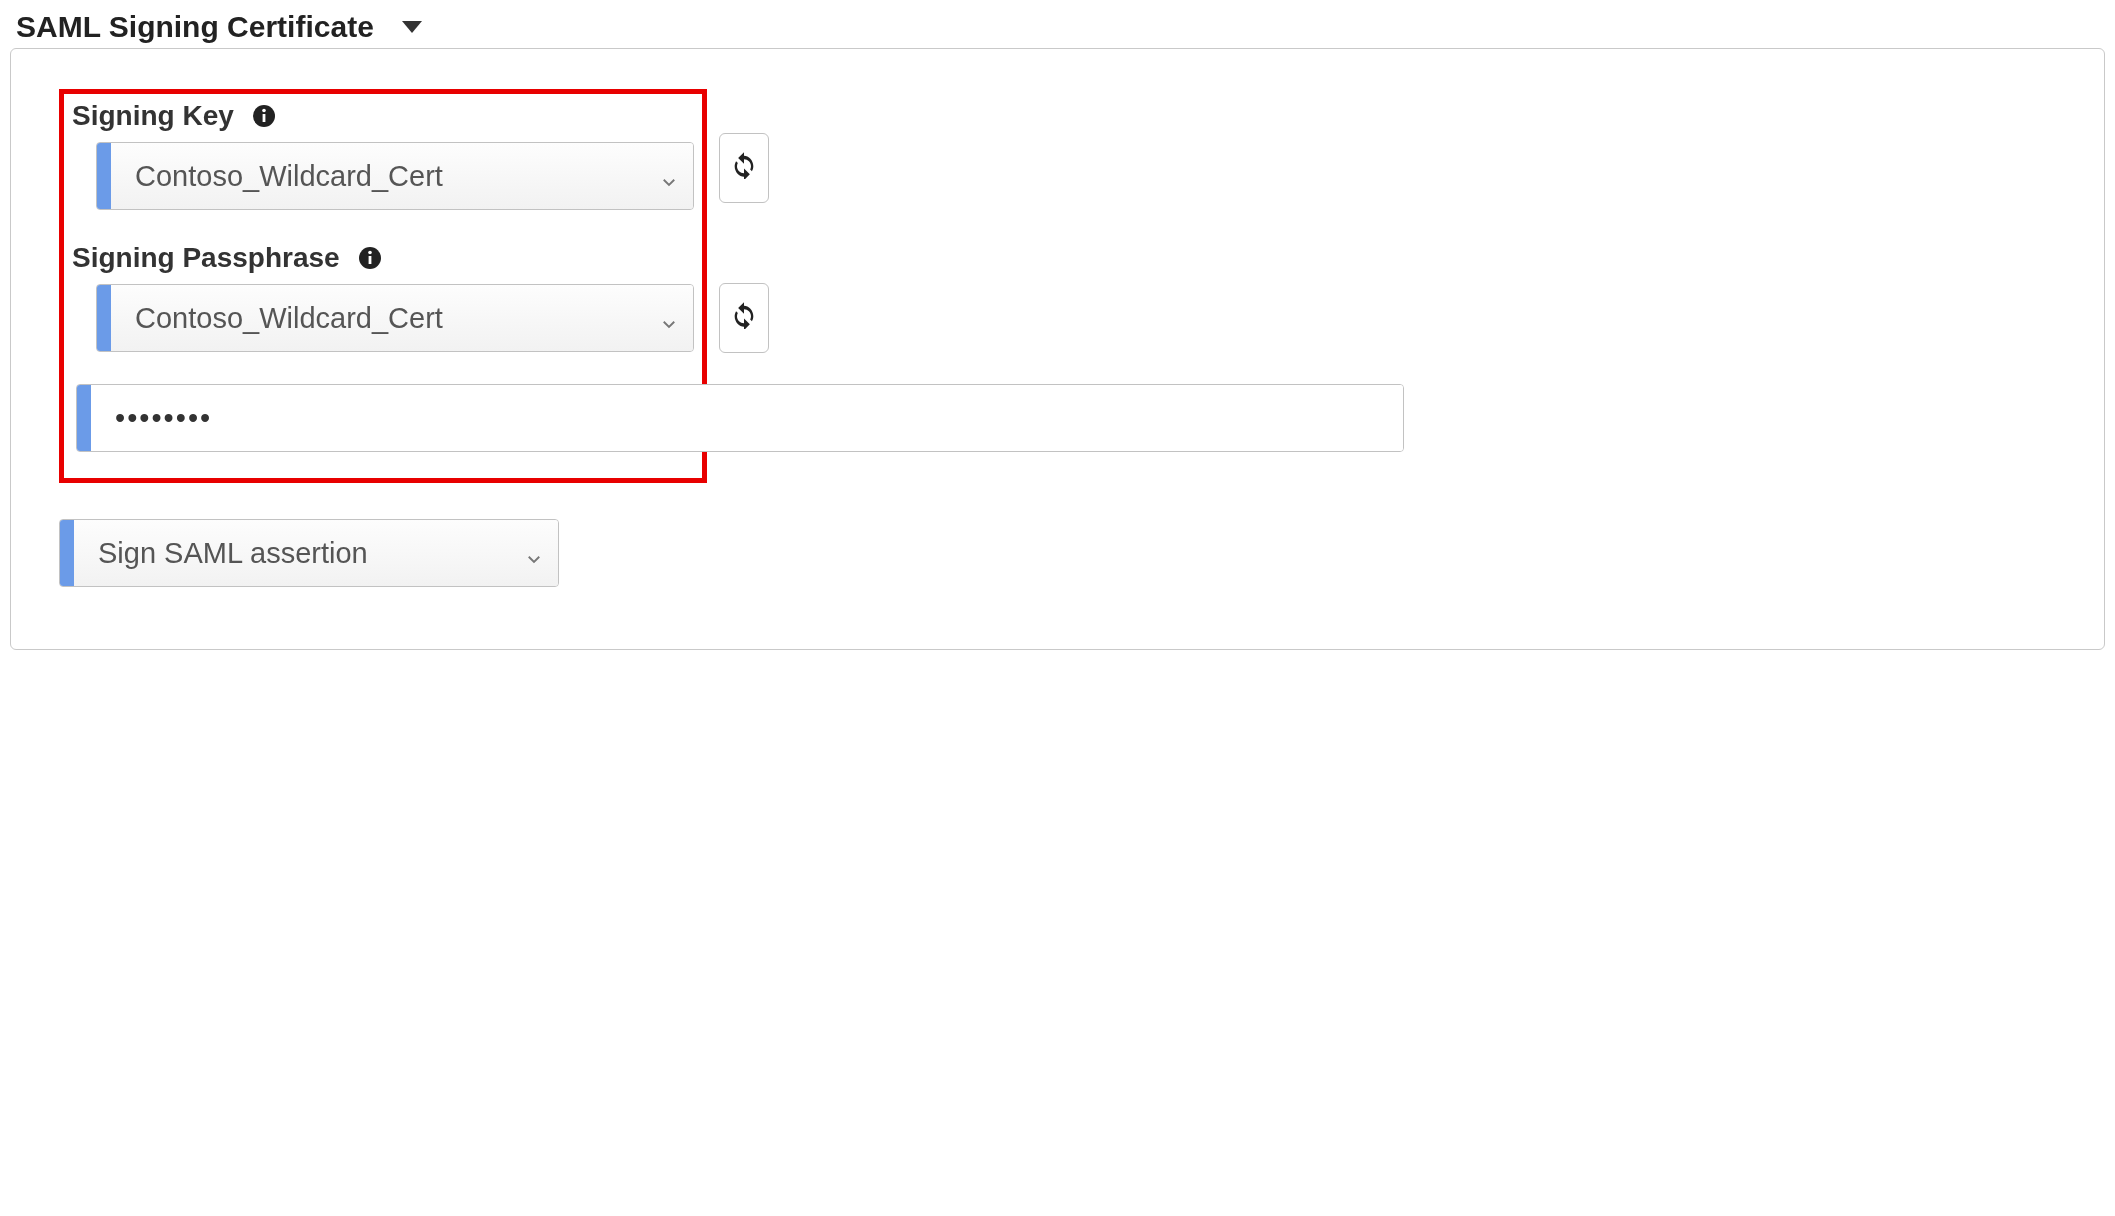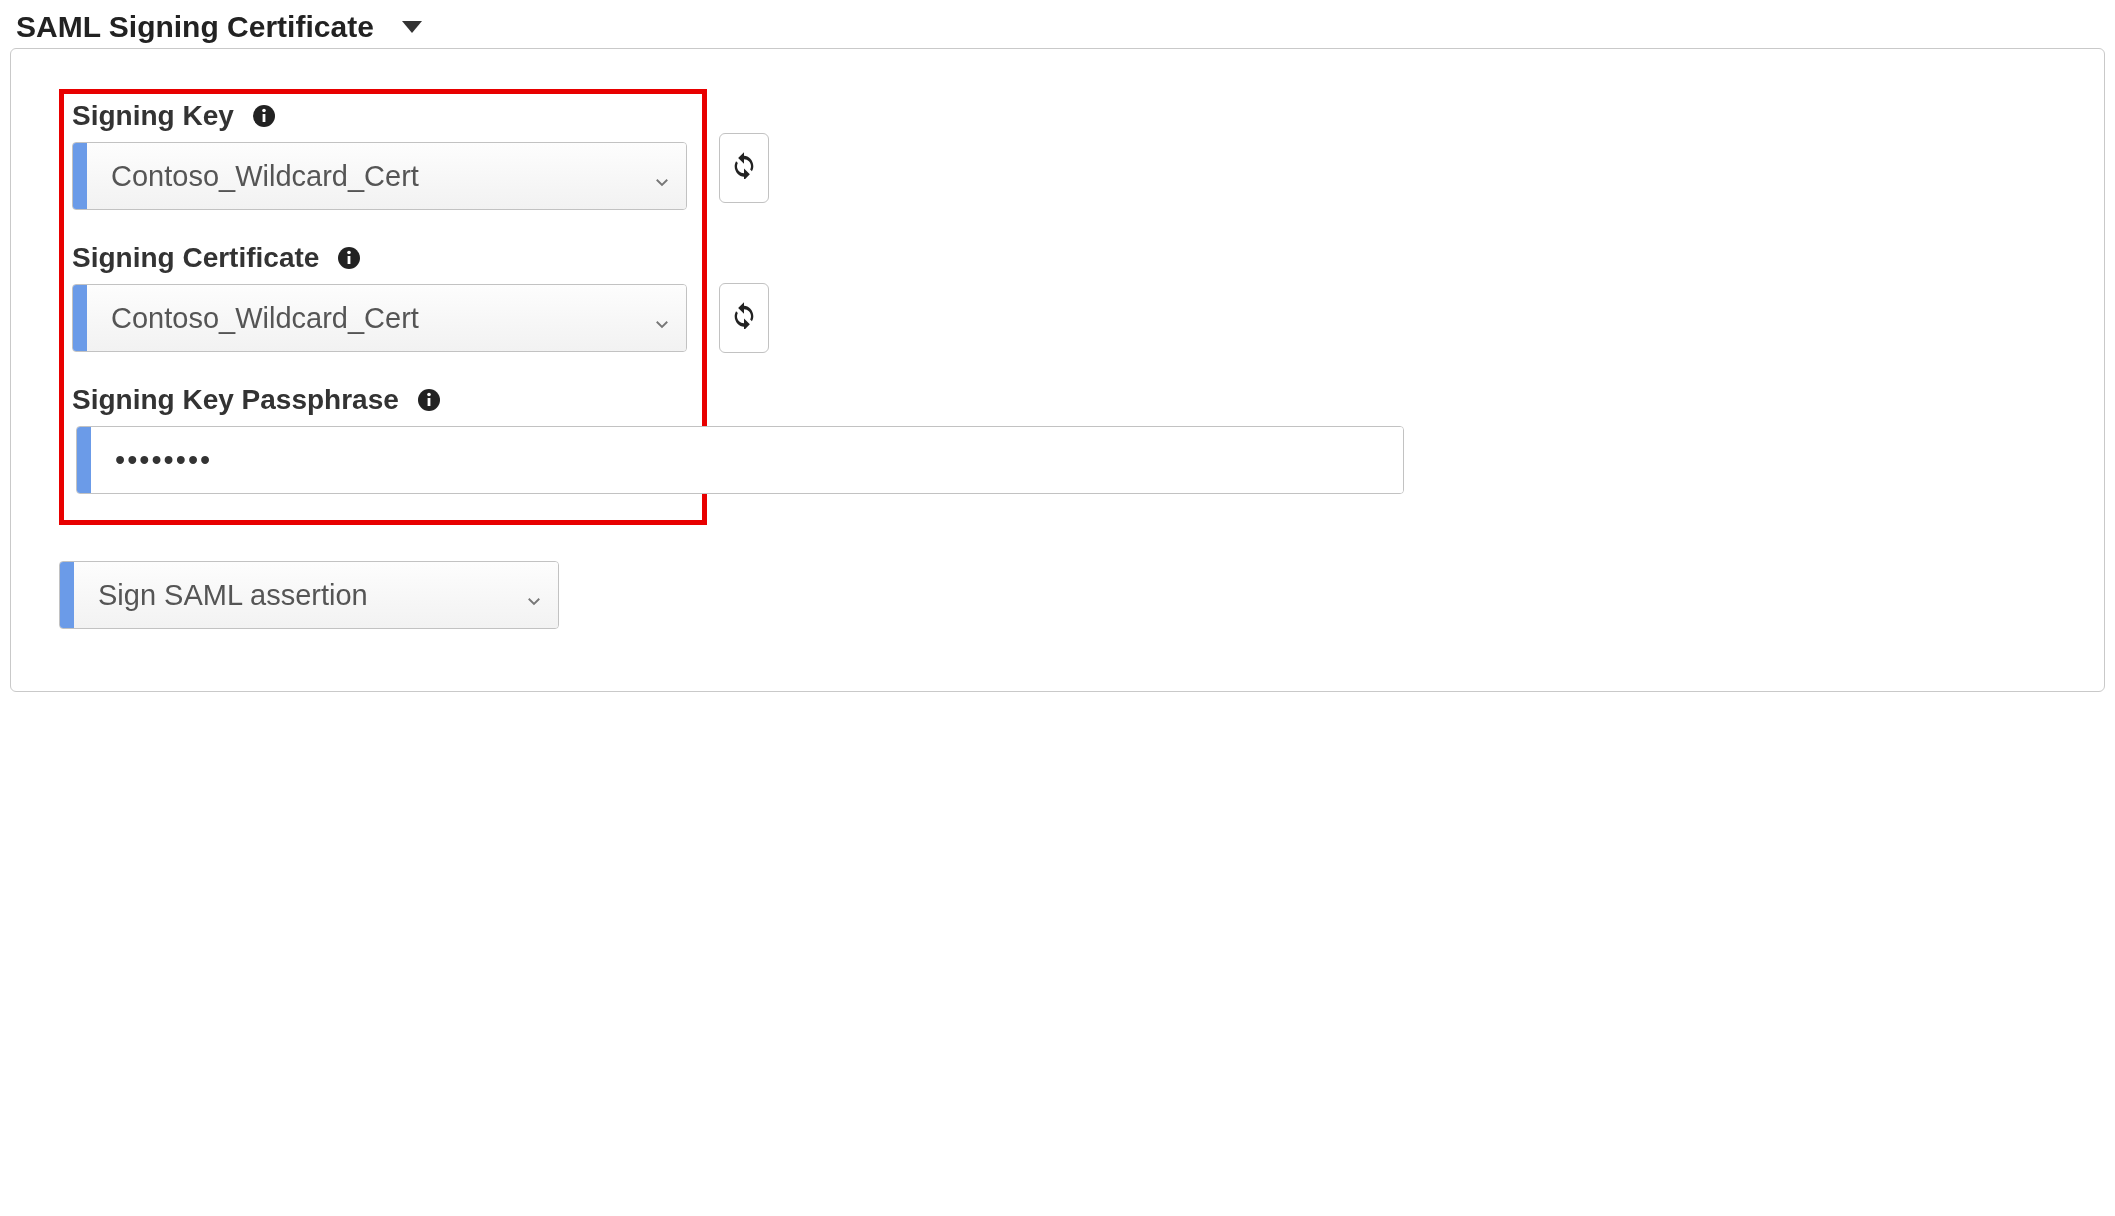--- a/index.html
+++ b/index.html
@@ -80,21 +80,21 @@
     }
     .select-wrap {
       display: flex;
       align-items: stretch;
       border: 1px solid #c2c2c2;
       border-radius: 4px;
       background: #f6f6f6;
       height: 68px;
       overflow: hidden;
     }
-    .select-wrap.w-615 { width: 615px; }
+    .select-wrap.w-615 { width: 615px; margin-left: 24px; }
     .select-wrap.w-630 { width: 500px; margin-top: 36px; }
     .blue-accent {
       width: 14px;
       background: #6b9be8;
       flex-shrink: 0;
     }
     .select-value {
       flex: 1;
       display: flex;
       align-items: center;
@@ -207,21 +207,21 @@
                     <polyline points="5 9 12 16 19 9"></polyline>
                   </svg>
               </span>
             </div>
           </div>
         </div>
       </div>
 
       <div class="field-group">
         <div class="field-label-row">
-          <span class="field-label">Signing Certificate</span>
+          <span class="field-label">Signing Passphrase</span>
           <span class="info-icon">
             <svg viewBox="0 0 24 24">
                 <circle cx="12" cy="12" r="11" fill="#222"></circle>
                 <rect x="10.6" y="10" width="2.8" height="8" fill="#fff"></rect>
                 <circle cx="12" cy="6.5" r="1.8" fill="#fff"></circle>
               </svg>
           </span>
         </div>
         <div class="select-row">
           <div class="select-wrap w-615">
@@ -232,30 +232,20 @@
                 <svg viewBox="0 0 24 24">
                     <polyline points="5 9 12 16 19 9"></polyline>
                   </svg>
               </span>
             </div>
           </div>
         </div>
       </div>
 
       <div class="field-group last">
-        <div class="field-label-row">
-          <span class="field-label">Signing Key Passphrase</span>
-          <span class="info-icon">
-            <svg viewBox="0 0 24 24">
-                <circle cx="12" cy="12" r="11" fill="#222"></circle>
-                <rect x="10.6" y="10" width="2.8" height="8" fill="#fff"></rect>
-                <circle cx="12" cy="6.5" r="1.8" fill="#fff"></circle>
-              </svg>
-          </span>
-        </div>
         <div style="position:relative;">
           <div class="text-input-wrap">
             <div class="blue-accent"></div>
             <input class="text-input" type="text" readonly="" value="••••••••" style="">
           </div>
           <div class="passphrase-spacer"></div>
         </div>
       </div>
 
     </div>

